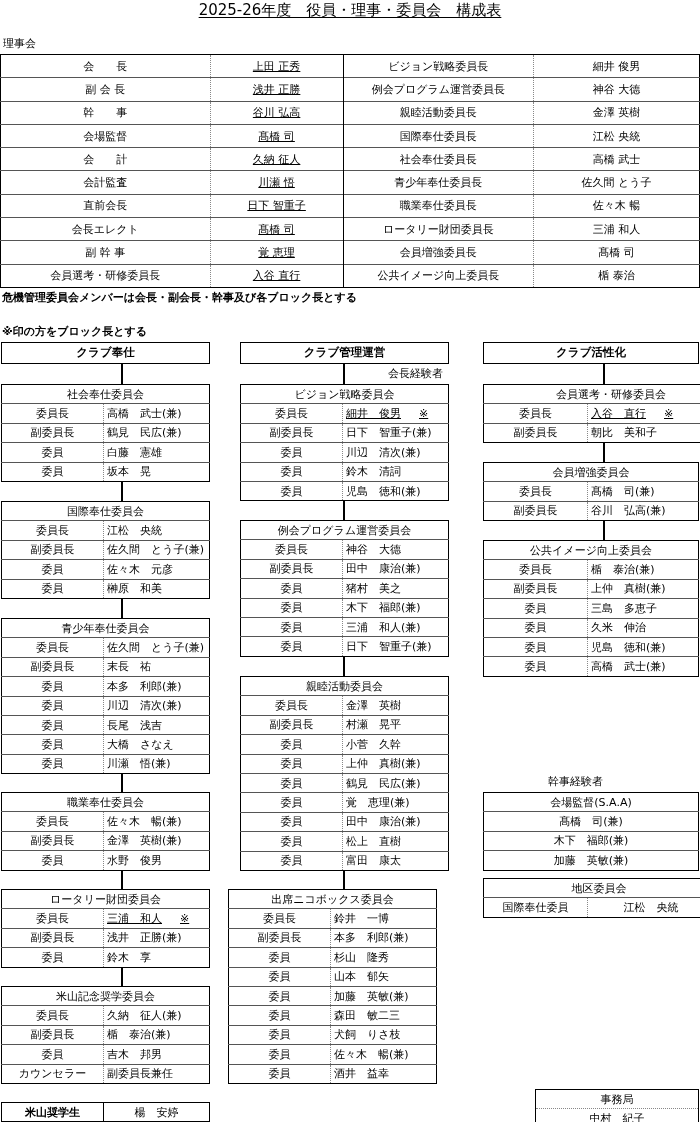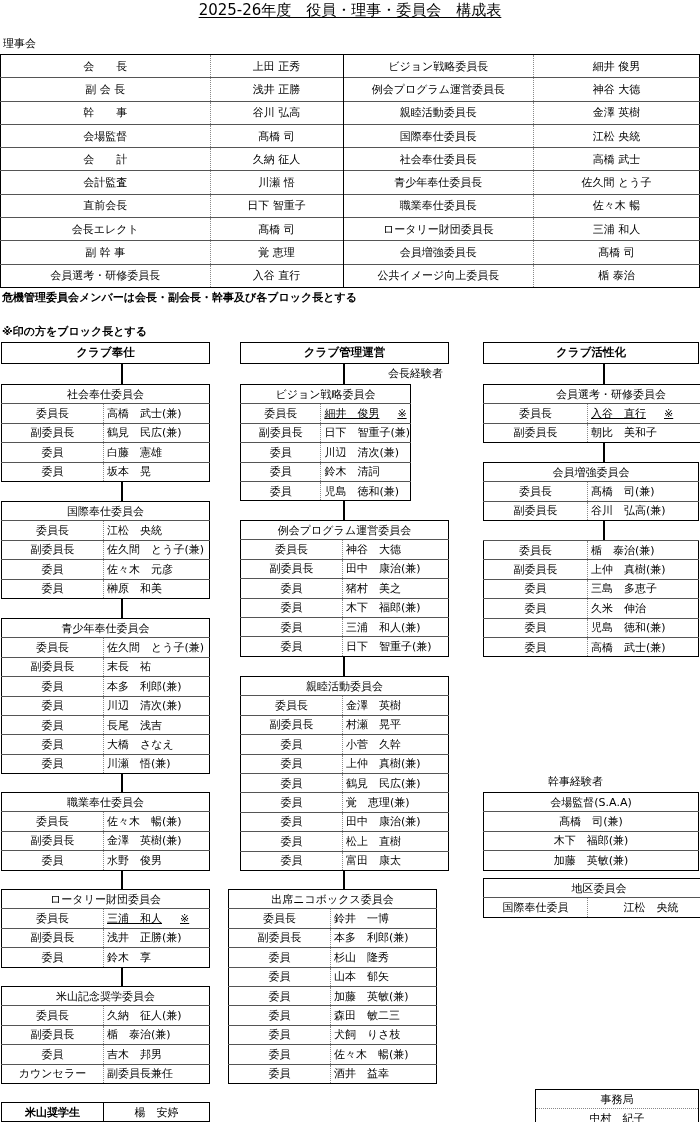--- a/index.html
+++ b/index.html
@@ -10,21 +10,21 @@
   .title span { text-decoration: underline; text-underline-offset: 2px; }
 
   .label { position: absolute; font-size: 11px; line-height: 14px; white-space: nowrap; }
   .bold { font-weight: bold; }
 
   
   .board { position: absolute; left: 0; top: 54px; width: 700px; border-collapse: collapse; border: 1.5px solid #000; }
   .board td { height: 23.3px; border-top: 1px solid #555; text-align: center; font-size: 11px; padding: 0; }
   .board tr:first-child td { border-top: none; }
   .board td.c1 { width: 210px; border-right: 1px dotted #888; }
-  .board td.c2 { width: 133px; border-right: 1.5px solid #000; }
+  .board td.c2 { width: 133px; border-right: 1.5px solid #000; text-decoration: underline; }
   .board td.c3 { width: 191px; border-right: 1px dotted #888; }
   .board td.c4 { width: 166px; }
 
   
   .block-head { position: absolute; height: 22px; border: 1.5px solid #000; text-align: center; line-height: 19px; font-weight: bold; font-size: 11.5px; }
 
   
   .vline { position: absolute; width: 1.5px; background: #000; }
 
   
@@ -281,21 +281,21 @@
         <td class="center" style="border-top:none;">楊　安婷</td>
       </tr>
 </tbody>
   </table>
 
 <div class="vline" style="left:343px; top:364px; height:20px;"></div>
 <div class="vline" style="left:343px; top:501px; height:20px;"></div>
 <div class="vline" style="left:343px; top:657px; height:20px;"></div>
 <div class="vline" style="left:343px; top:870px; height:20px;"></div>
 
-<table class="cmt" style="left:240px; top:384px; width:171px;padding-left:24px;">
+<table class="cmt" style="left:240px; top:384px; width:209px;padding-left:24px;">
   <tbody>
       <tr class="head">
         <td colspan="2">ビジョン戦略委員会</td>
       </tr>
   <tr>
         <td class="role" style="width:102px">委員長</td>
         <td class="name u"><span>細井　俊男</span><span class="mark">※</span></td>
       </tr>
   <tr>
         <td class="role">副委員長</td>
@@ -467,20 +467,23 @@
       </tr>
   <tr>
         <td class="role">副委員長</td>
         <td class="name">谷川　弘高(兼)</td>
       </tr>
 </tbody>
   </table>
 
 <table class="cmt" style="left:483px; top:540px; width:216px;">
   <tbody>
+      <tr class="head">
+        <td colspan="2">公共イメージ向上委員会</td>
+      </tr>
   <tr>
         <td class="role" style="width:104px">委員長</td>
         <td class="name">楯　泰治(兼)</td>
       </tr>
   <tr>
         <td class="role">副委員長</td>
         <td class="name">上仲　真樹(兼)</td>
       </tr>
   <tr>
         <td class="role">委員</td>

